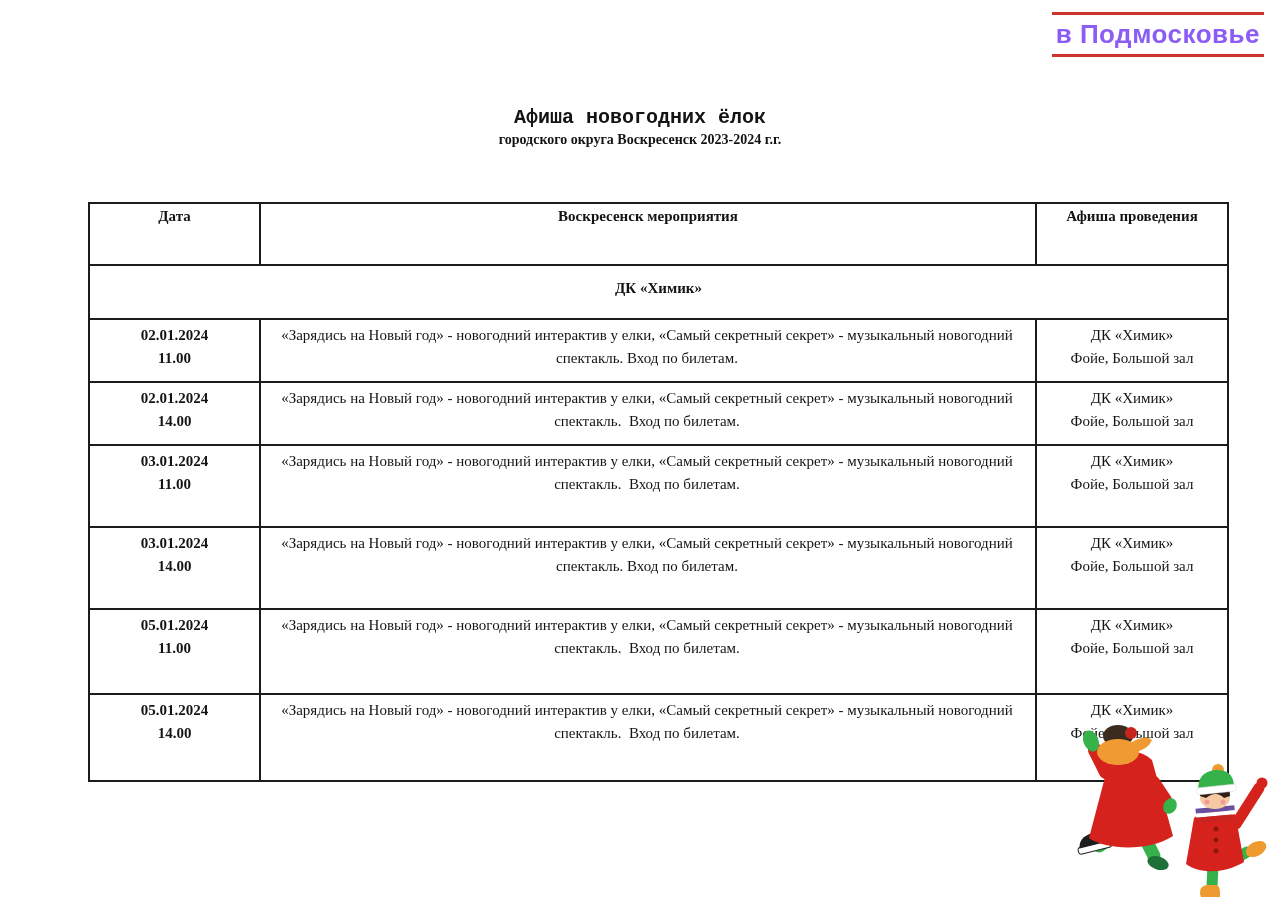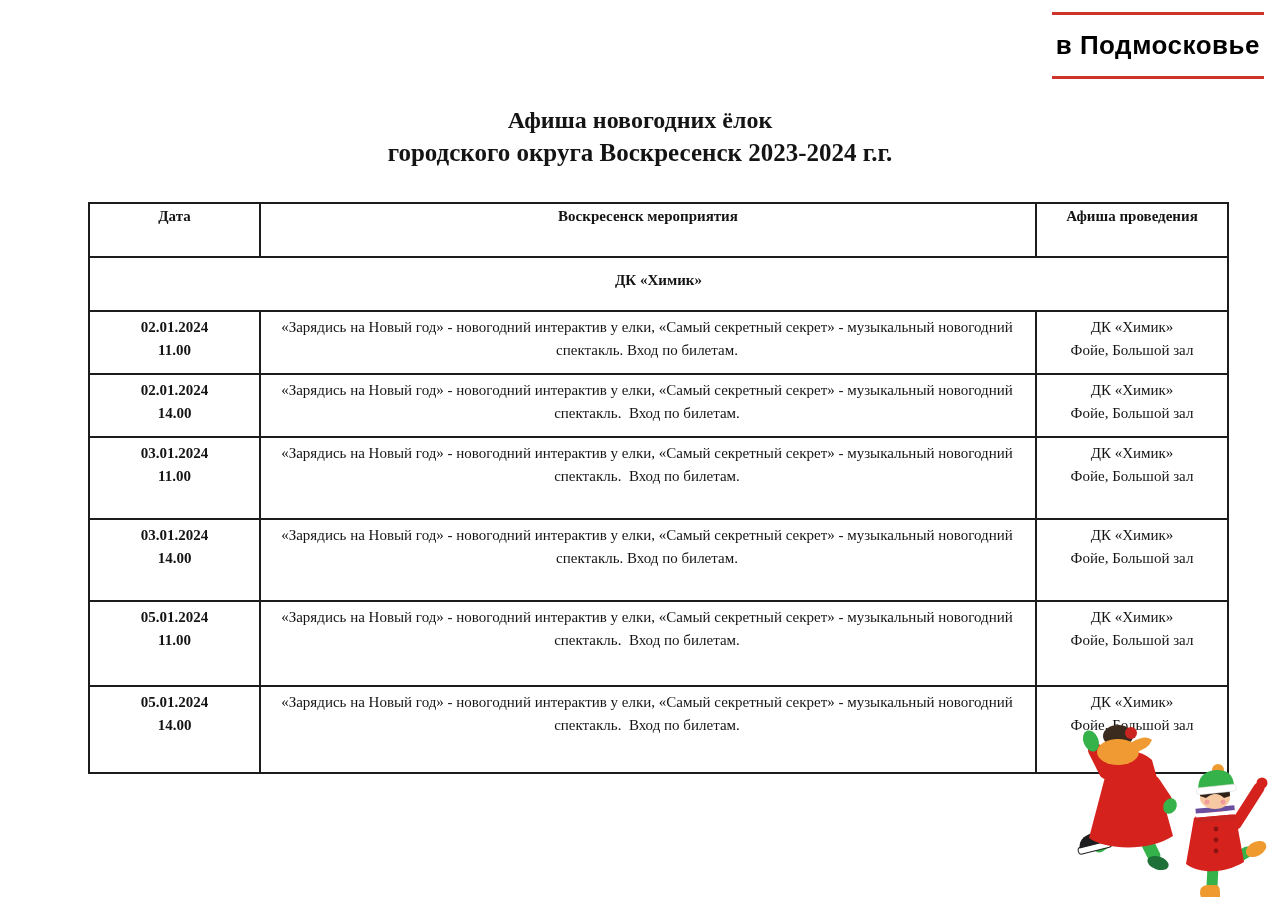--- a/index.html
+++ b/index.html
@@ -8,35 +8,35 @@
   .page { position:relative; width:1280px; height:905px; background:#fff; }
 
   
   .logo { position:absolute; top:12px; right:16px; display:flex; align-items:center; gap:16px; }
   .logo-wordmark { position:relative; font-family:"Liberation Sans", sans-serif;
                    font-weight:900; font-size:52px; line-height:1; letter-spacing:1px;
                    color:#d1261e; }
   .logo-heart { position:absolute; right:9px; top:10px; font-size:15px; color:#ffffff;
                 font-family:"DejaVu Sans", sans-serif; line-height:1; }
   .logo-tagline { font-family:"Liberation Sans", sans-serif; font-weight:700;
-                  font-size:26px; color:#000000; padding:16px 4px;
+                  font-size:26px; color:#8b5cf6; padding:5px 4px;
                   border-top:3px solid #cd352c; border-bottom:3px solid #cd352c;
                   line-height:1.1; letter-spacing:0.5px; }
 
   
   .doc-title { position:absolute; top:104px; left:0; width:100%; text-align:center; }
-  .doc-title .t1 { font-weight:700; font-size:24px; line-height:1.35; }
-  .doc-title .t2 { font-weight:700; font-size:25px; line-height:1.35; }
+  .doc-title .t1 { font-weight:700; font-size:20px; line-height:1.35;font-family:Liberation Mono, monospace; }
+  .doc-title .t2 { font-weight:700; font-size:14px; line-height:1.35; }
 
   
   table.schedule { position:absolute; left:88px; top:202px; width:1139px;
                    border-collapse:collapse; table-layout:fixed; }
   table.schedule td, table.schedule th { border:2px solid #1c1c1c; font-size:15px;
                    vertical-align:top; overflow:hidden; }
-  th.hdr { font-weight:700; text-align:center; vertical-align:middle; height:54px; padding:4px; }
+  th.hdr { font-weight:700; text-align:center; vertical-align:middle; height:62px; padding:4px; }
   td.section-cell { font-weight:700; text-align:center; height:54px; padding-top:14px;
                     vertical-align:top; }
   td.date-cell { text-align:center; font-weight:700; padding-top:4px; line-height:23px;margin-top:14px; }
   td.desc-cell { text-align:center; padding:4px 10px 0 8px; line-height:23px; white-space:pre-wrap; }
   td.venue-cell { text-align:center; padding-top:4px; line-height:23px; }
   tr.rh1 { height:63px; } tr.rh2 { height:63px; } tr.rh3 { height:82px; }
   tr.rh4 { height:82px; } tr.rh5 { height:85px; } tr.rh6 { height:87px; }
   .blk { display:block; }
 
   

